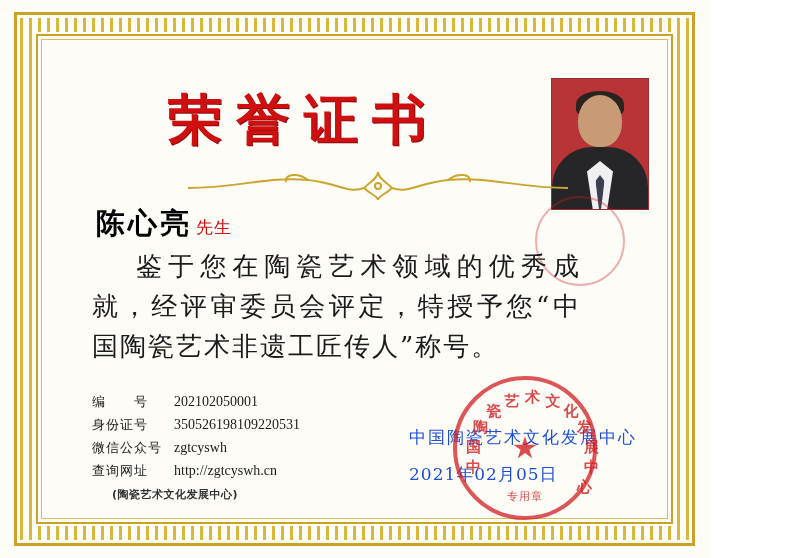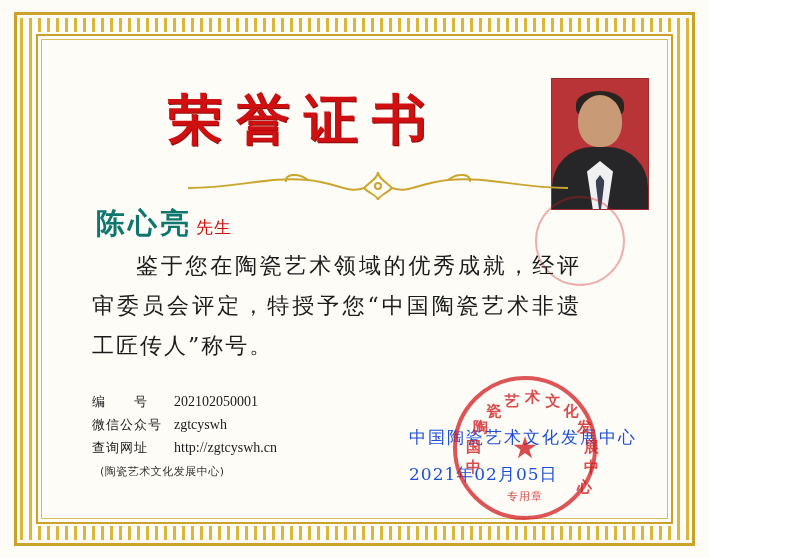--- a/index.html
+++ b/index.html
@@ -176,40 +176,40 @@
   .recipient {
     position: absolute;
     left: 48px;
     top: 158px;
     white-space: nowrap;
   }
   .recipient .name {
     font-family: Liberation Sans, sans-serif;
     font-size: 29px;
     font-weight: bold;
-    color: #0f766e;
+    color: #000000;
     letter-spacing: 3px;
   }
   .recipient .honorific {
     font-family: "DejaVu Serif", serif;
     font-size: 17px;
     color: #cf0f10;
     margin-left: 4px;
     letter-spacing: 1px;
     text-align: center;
   }
 
   
   .body-text {
     position: absolute;
     left: 44px;
     top: 200px;
     right: 80px;
     font-family: "DejaVu Serif", serif;
-    font-size: 22px;
+    font-size: 26px;
     line-height: 40px;
     color: #1b1b1b;
     letter-spacing: 2px;
     text-indent: 44px;
     text-align: justify;
   }
 
   
   .info {
     position: absolute;
@@ -228,22 +228,23 @@
     width: 82px;
     letter-spacing: 1px;
   }
   .info-value {
     font-family: "Liberation Serif", serif;
     font-size: 14px;
   }
   .info-note {
     font-size: 11px;
     color: #333;
-    margin-left: 8px;
+    margin-left: 20px;
     letter-spacing: 0.5px;
+    font-weight: bold;
   }
 
   
   .qr-block {
     position: absolute;
     left: 280px;
     top: 338px;
     width: 84px;
     text-align: center;
   }
@@ -408,20 +409,23 @@
 
     <div class="recipient">
       <span class="name">陈心亮</span><span class="honorific">先生</span>
     </div>
 
     <div class="body-text">鉴于您在陶瓷艺术领域的优秀成就，经评审委员会评定，特授予您“中国陶瓷艺术非遗工匠传人”称号。</div>
 
     <div class="info">
       <div class="info-row">
         <span class="info-label">编　　号</span><span class="info-value">202102050001</span>
+      </div>
+      <div class="info-row">
+        <span class="info-label">身份证号</span><span class="info-value">350526198109220531</span>
       </div>
       <div class="info-row">
         <span class="info-label">微信公众号</span><span class="info-value">zgtcyswh</span>
       </div>
       <div class="info-row">
         <span class="info-label">查询网址</span><span class="info-value">http://zgtcyswh.cn</span>
       </div>
       <div class="info-row">
         <span class="info-note">(陶瓷艺术文化发展中心)</span>
       </div>

